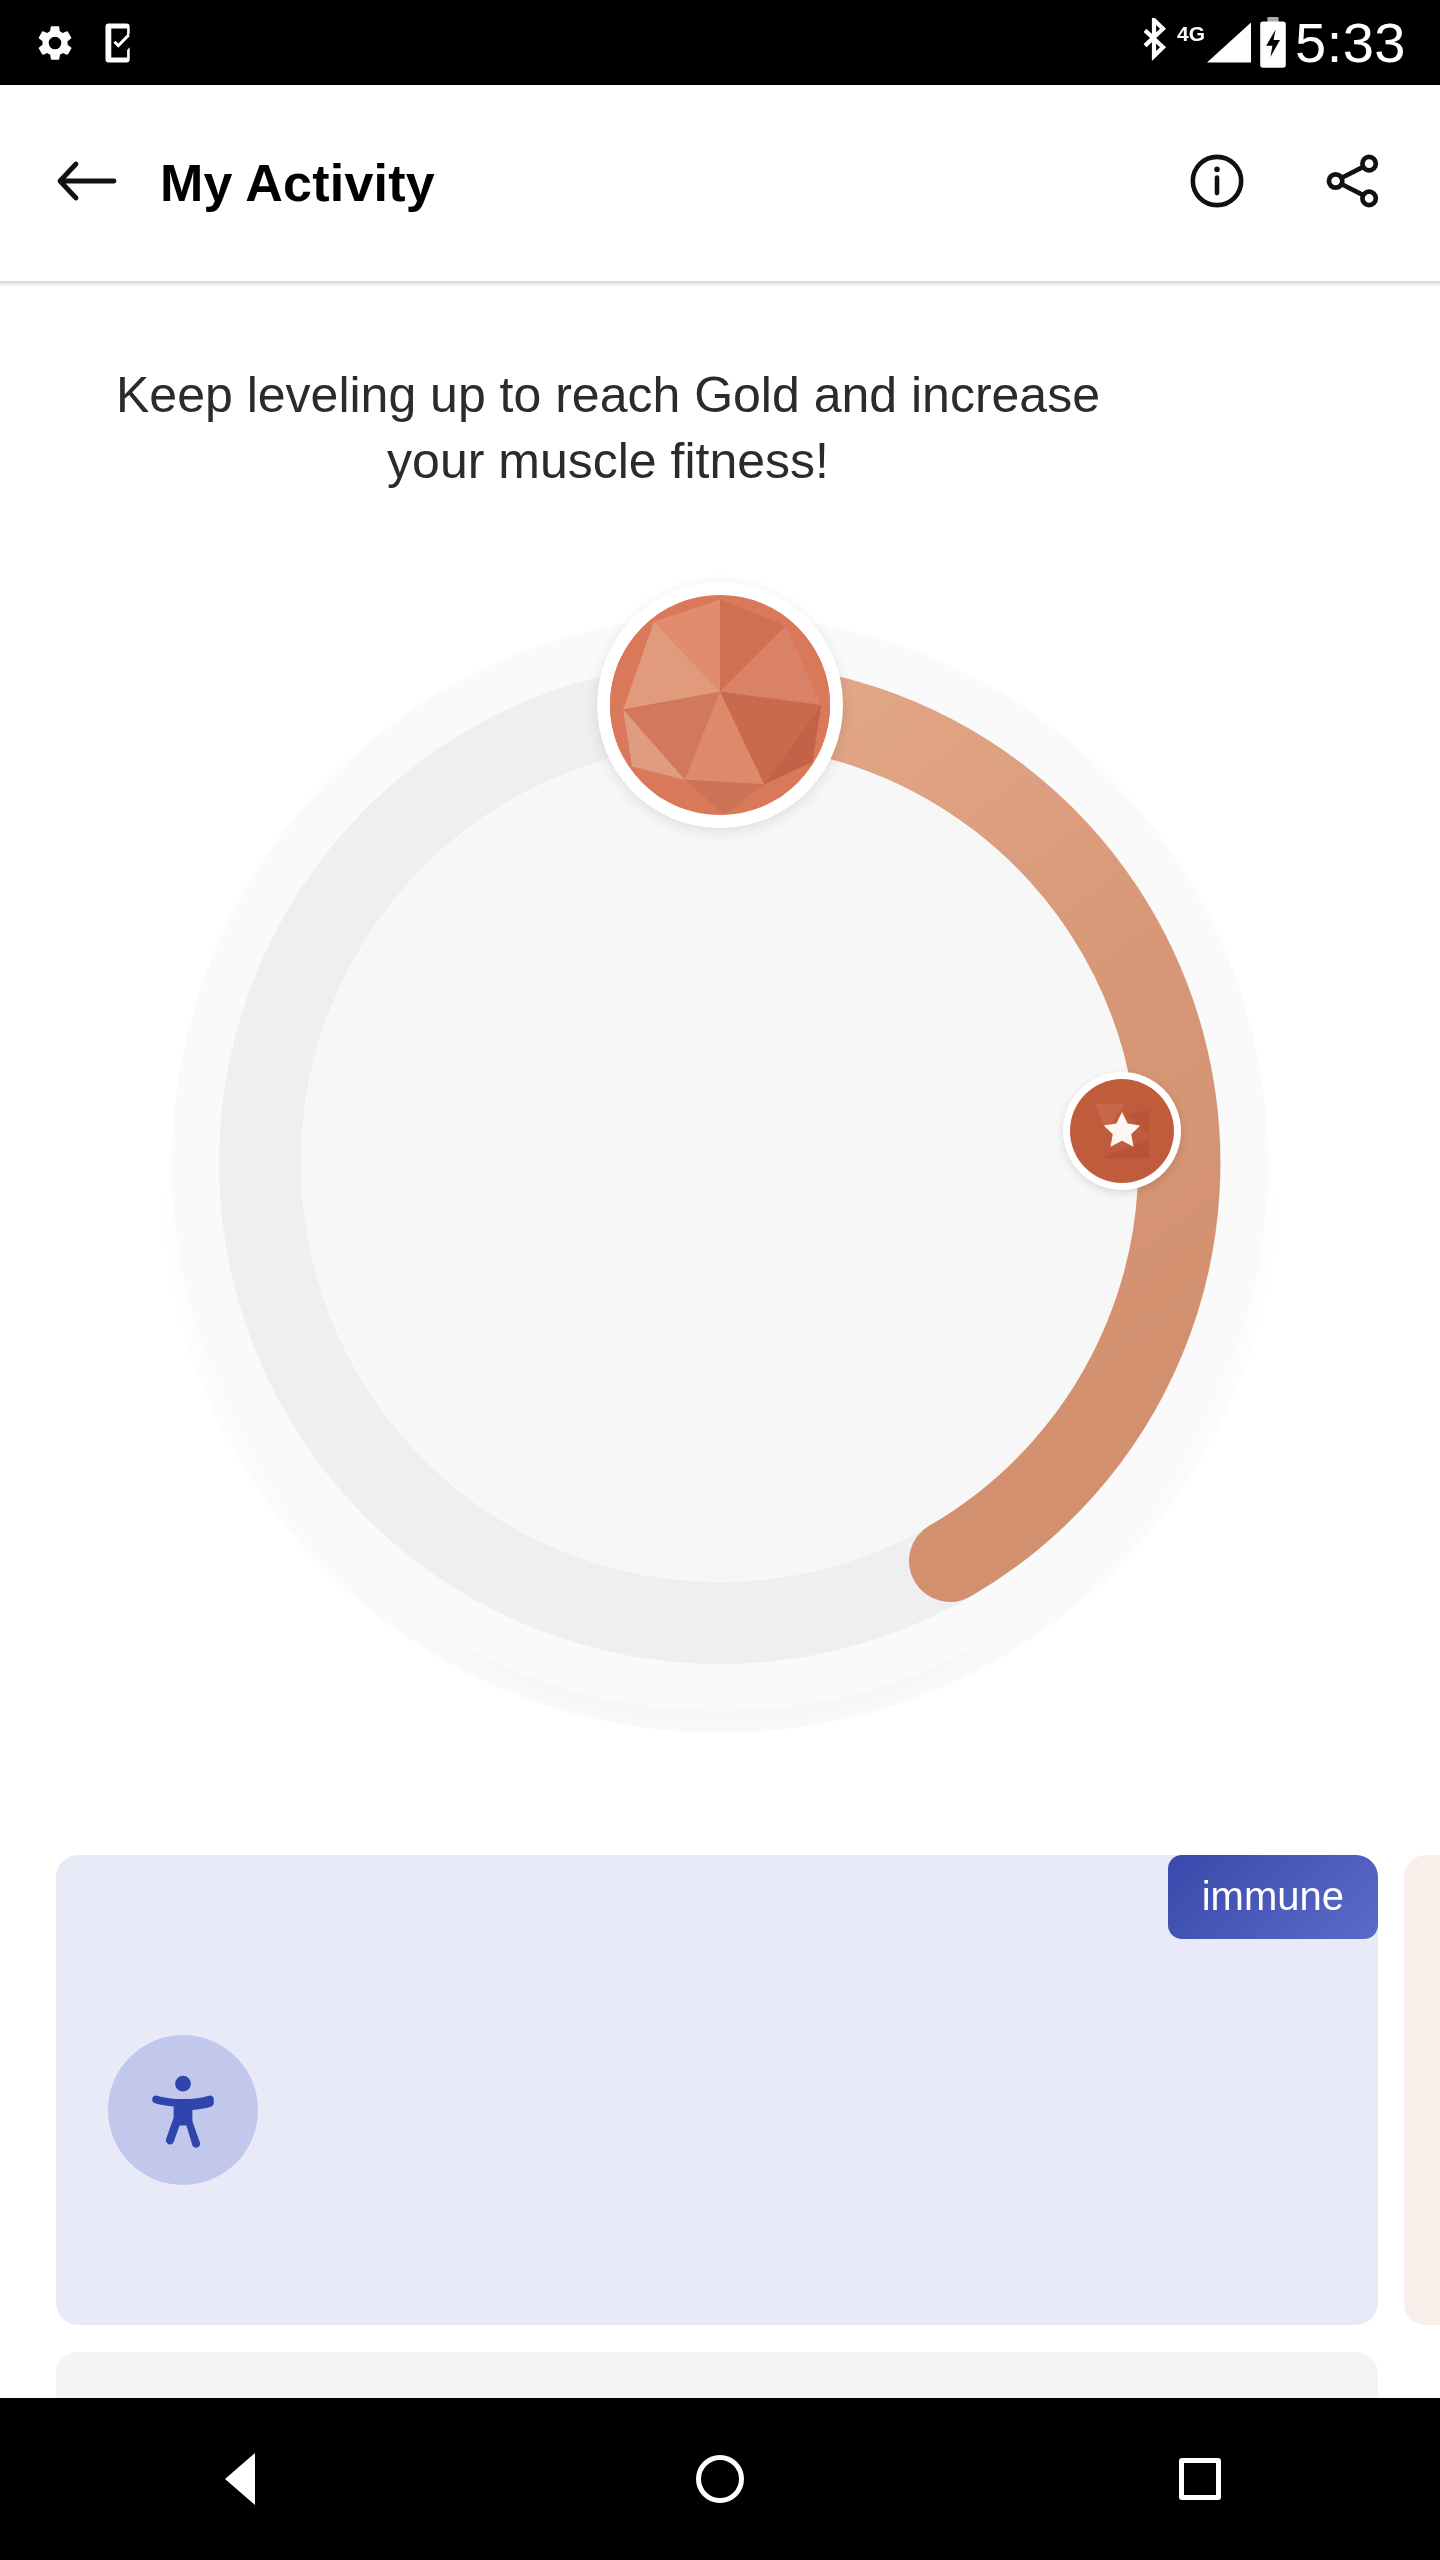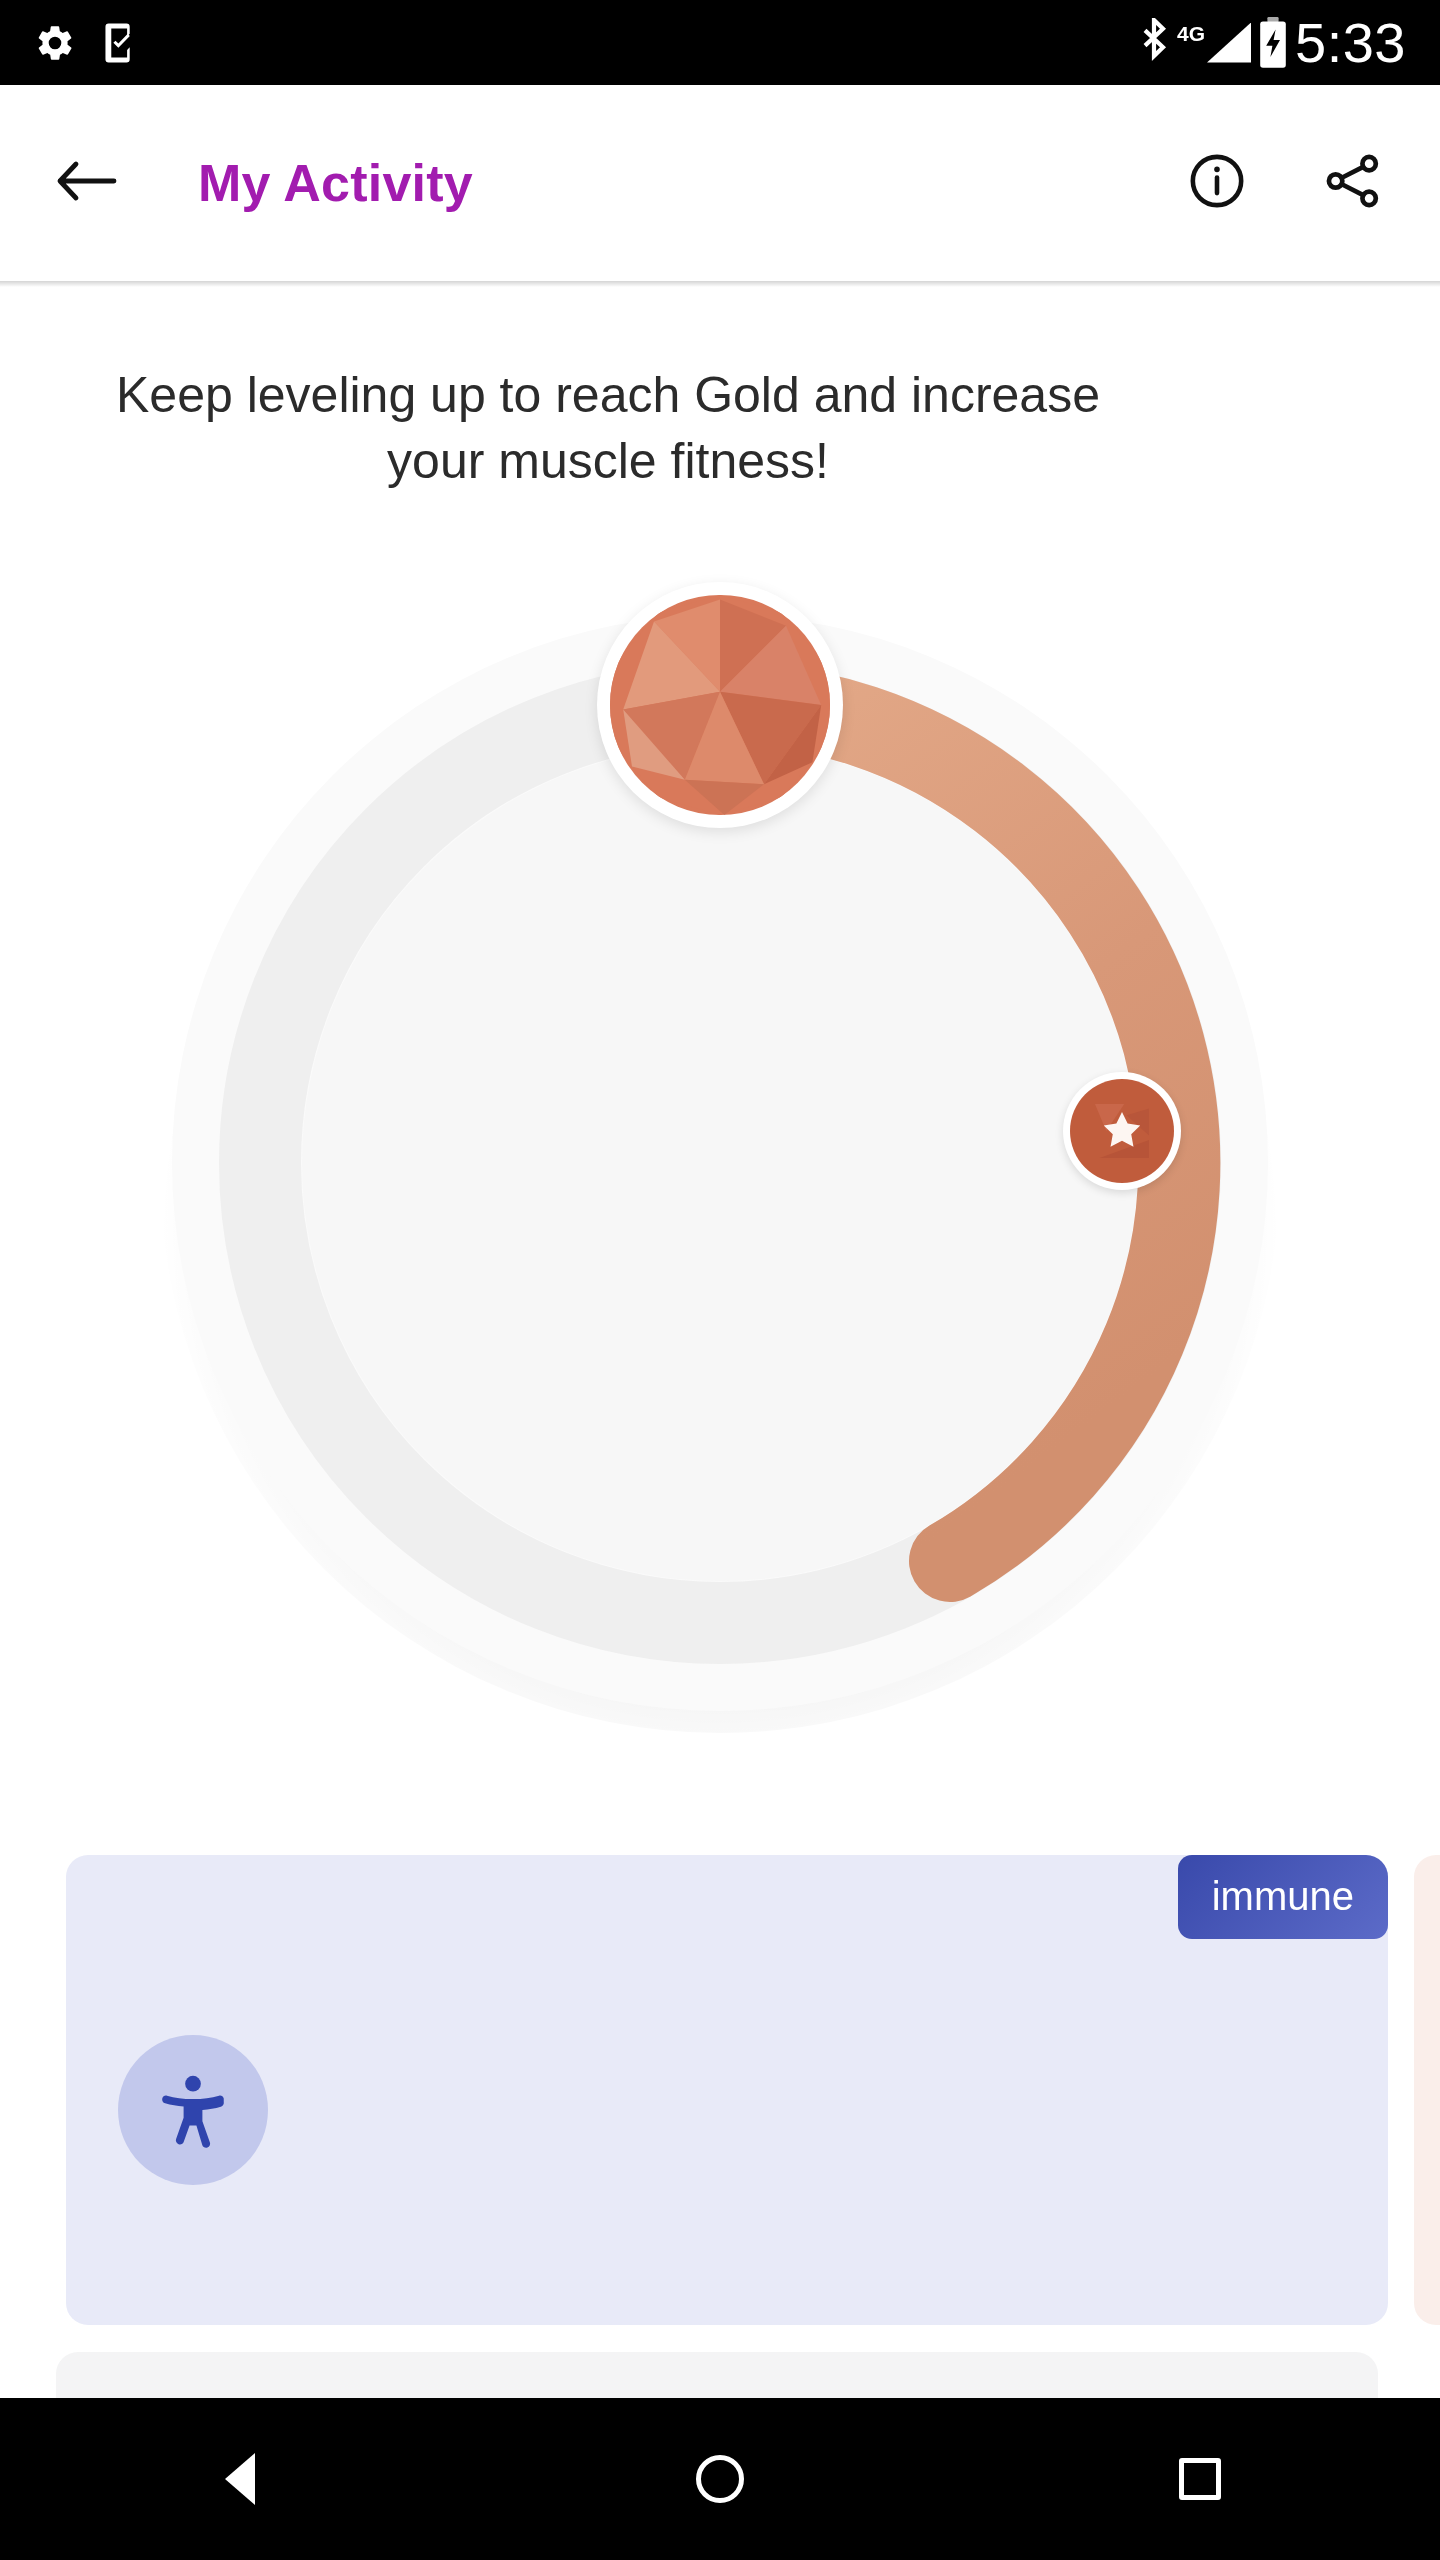--- a/index.html
+++ b/index.html
@@ -27,22 +27,22 @@
     clip-path: polygon(100% 0, 100% 100%, 0 100%);
   }
   .sb-icon svg{ display:block; }
 
   
   .appbar{
     position:absolute; top:85px; left:0; width:1440px; height:196px;
     background:#fff; display:flex; align-items:center; padding:0 56px;
   }
   .appbar-title{
-    font-size:52px; font-weight:700; color:#a21caf;
-    margin-left:80px; letter-spacing:0.2px;
+    font-size:52px; font-weight:700; color:#000000;
+    margin-left:42px; letter-spacing:0.2px;
   }
   .appbar-actions{ margin-left:auto; display:flex; align-items:center; gap:76px; }
   .appbar-divider{
     position:absolute; top:281px; left:0; width:1440px; height:6px;
     background:linear-gradient(to bottom, rgba(0,0,0,.17), rgba(0,0,0,0));
   }
 
   
   .headline{
     position:absolute; top:362px; left:0; width:1216px;
@@ -90,21 +90,21 @@
     box-shadow:0 3px 9px rgba(0,0,0,.12);
   }
   .star-inner{
     width:100%; height:100%; border-radius:50%;
     background:#c05c3c; position:relative; overflow:hidden;
     display:flex; align-items:center; justify-content:center;
   }
 
   
   .cards{
-    position:absolute; top:1855px; left:10px; width:1239px; height:480px;
+    position:absolute; top:1855px; left:0; width:1239px; height:480px;
   }
   .card{
     position:absolute; top:0; border-radius:22px; overflow:hidden;
   }
   .card-main{
     left:56px; width:1322px; height:470px;
     background:#e8eaf8;
   }
   .card-peek{
     left:1404px; width:220px; height:470px;

